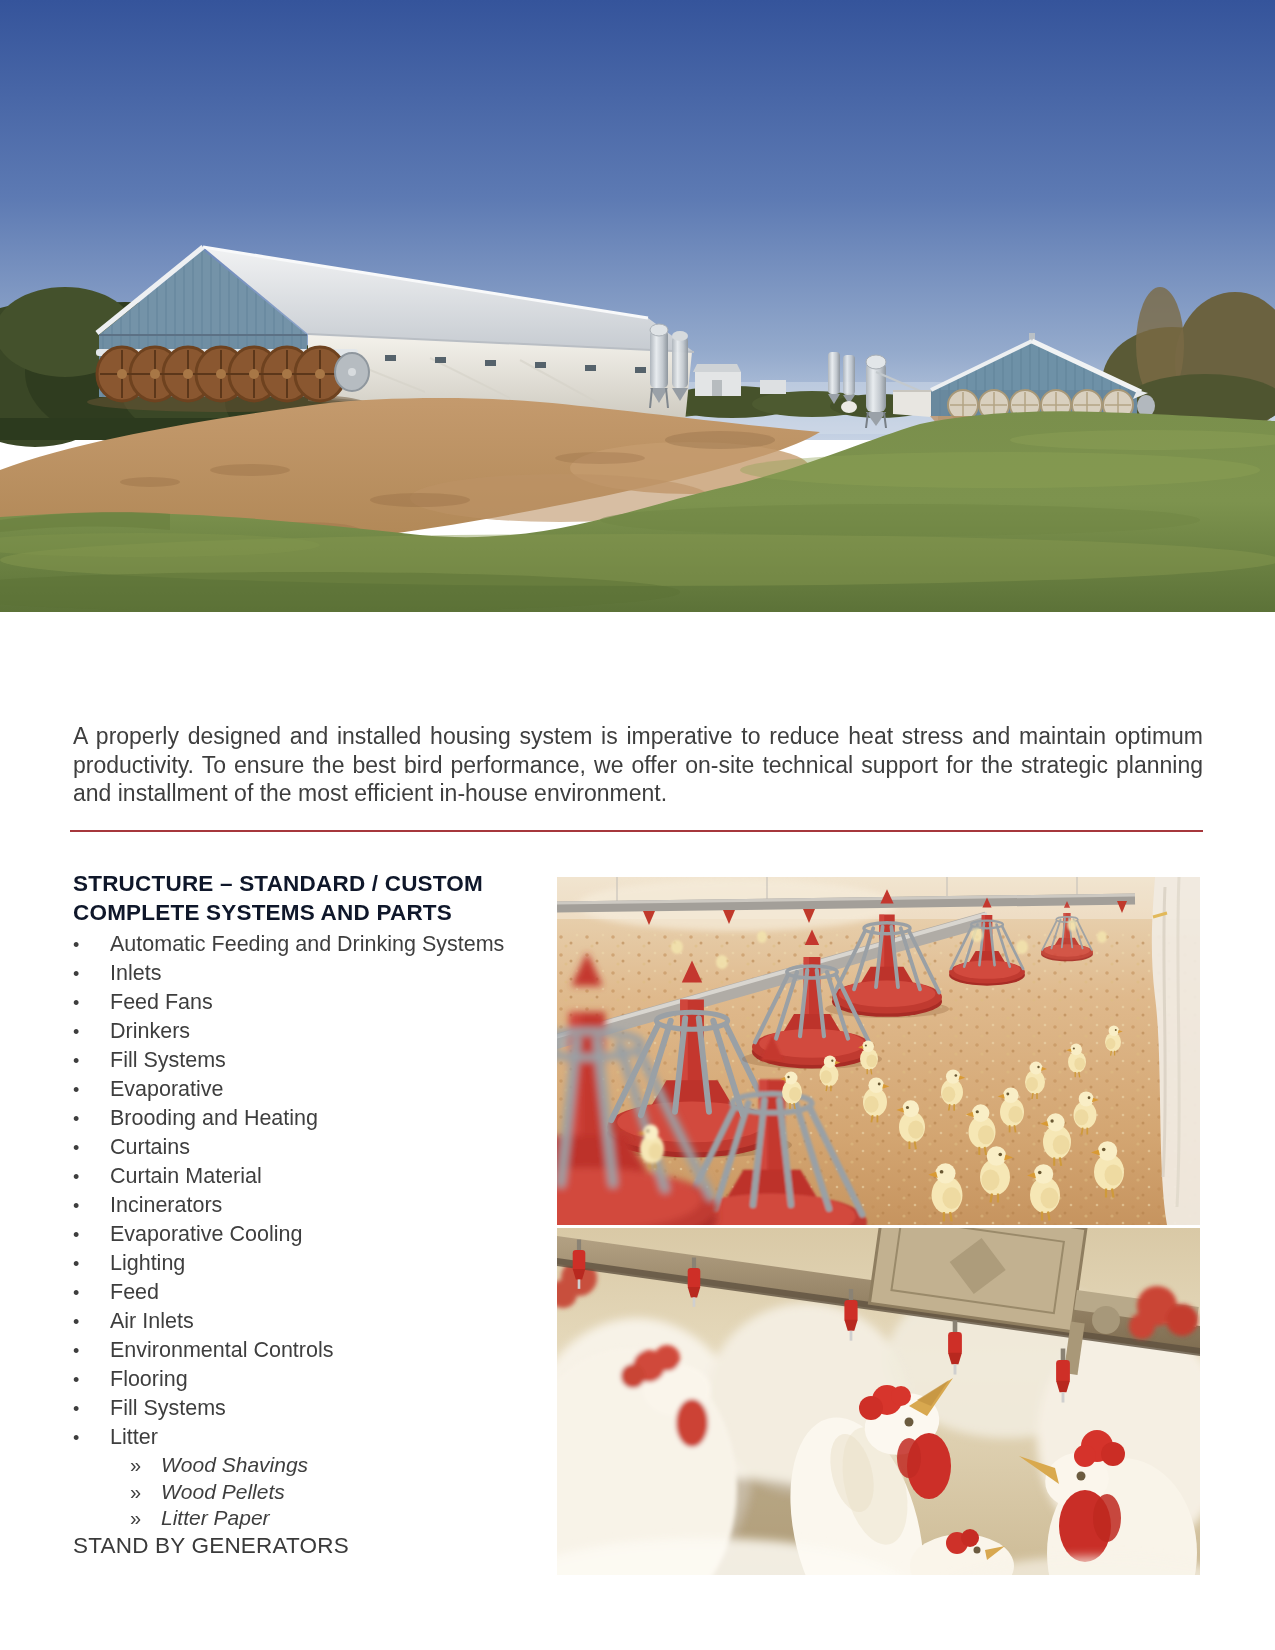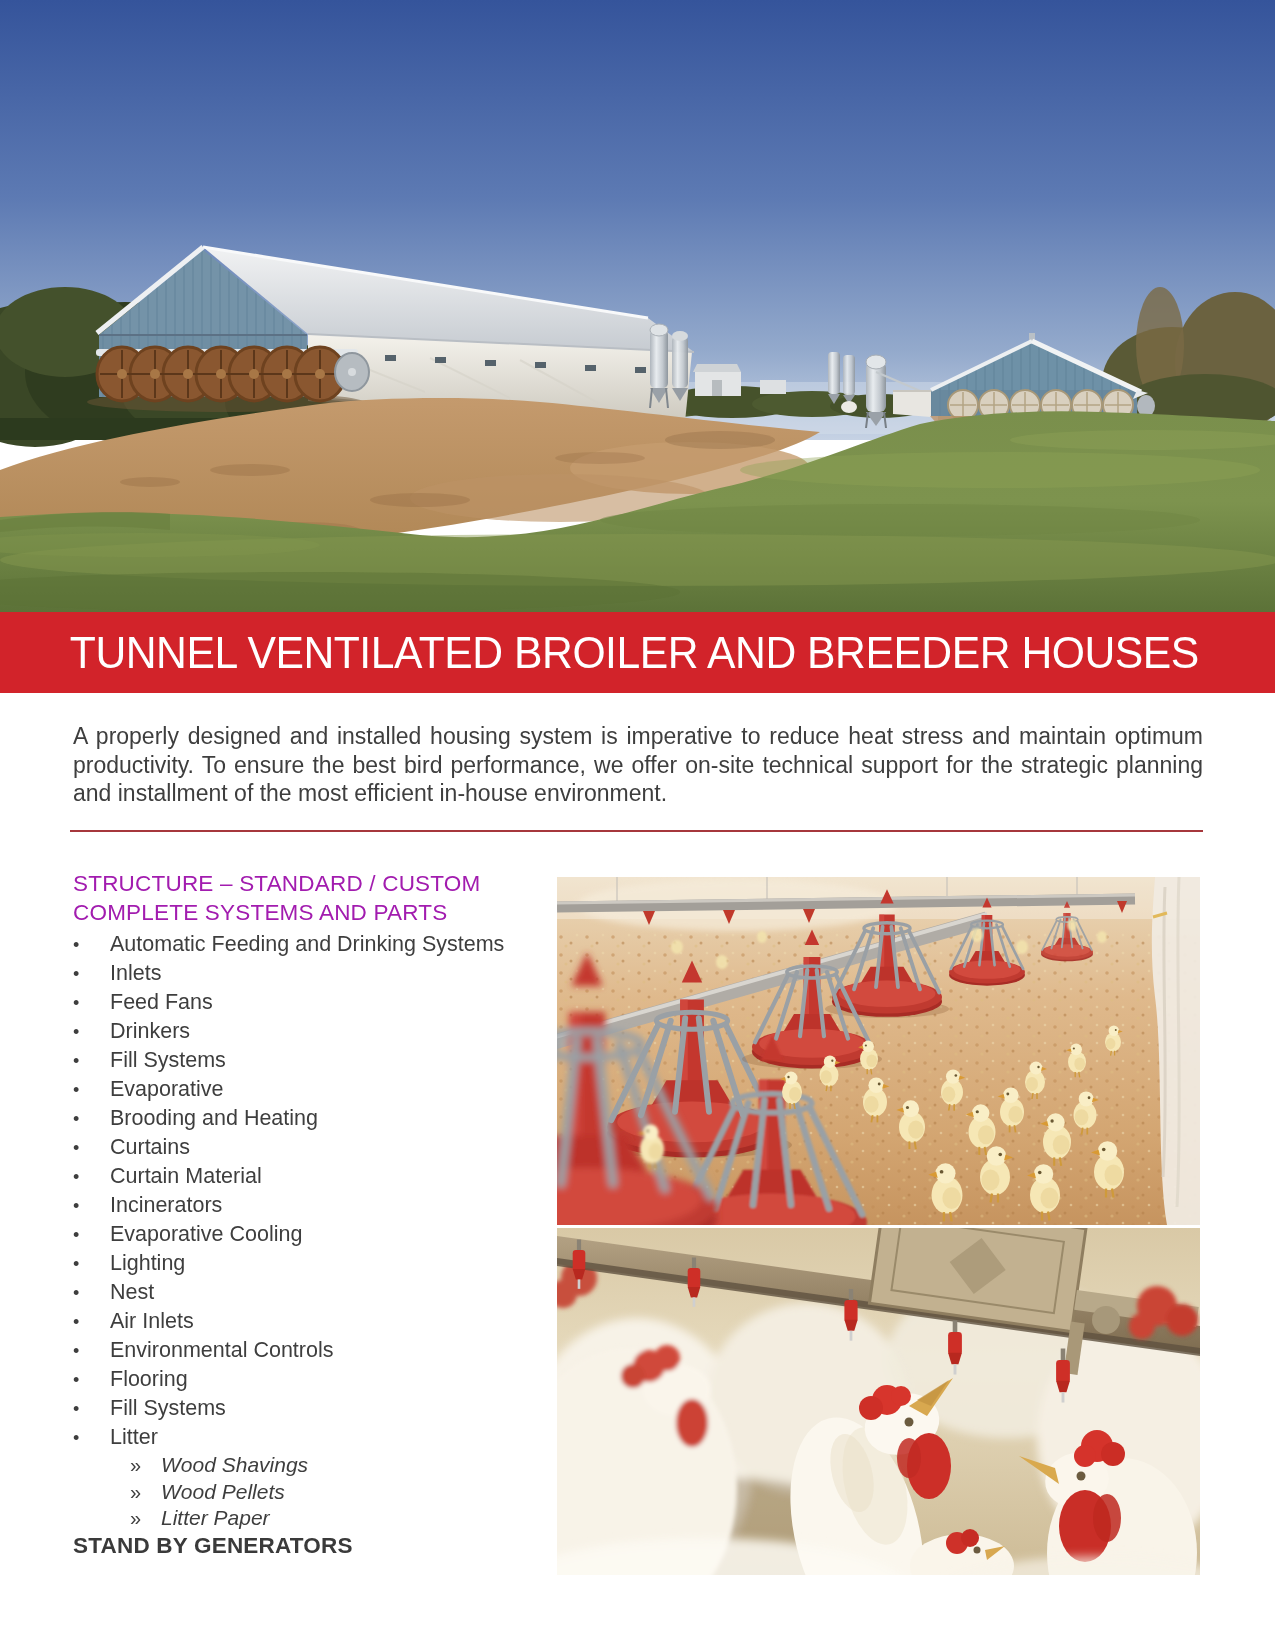--- a/index.html
+++ b/index.html
@@ -20,34 +20,34 @@
   .intro{
     position:absolute;top:699px;left:73px;width:1130px;
     font-size:23px;line-height:28.6px;text-align:justify;color:var(--body-text,#3E3E3E);
   }
   .divider{
     position:absolute;top:830px;left:70px;width:1133px;height:2px;
     background:var(--divider-red,#A6373C);
   }
   .heading{
     position:absolute;top:869px;left:73px;width:470px;
-    font-size:22.5px;font-weight:normal;line-height:29px;color:#a21caf;letter-spacing:0.2px;
+    font-size:22.5px;font-weight:bold;line-height:29px;color:#0f172a;letter-spacing:0.2px;
   }
   ul.parts{
     position:absolute;top:930px;left:73px;width:480px;margin:0;padding:0;list-style:none;
   }
   ul.parts li{height:29px;display:flex;align-items:baseline;font-size:21.5px;line-height:29px;}
   ul.parts li .bullet{width:37px;flex:0 0 37px;font-size:18px;}
   ul.subparts{
     position:absolute;top:1452px;left:130px;width:420px;margin:0;padding:0;list-style:none;
   }
   ul.subparts li{height:26.5px;display:flex;align-items:baseline;font-size:21px;line-height:26.5px;font-style:italic;}
   ul.subparts li .bullet{width:31px;flex:0 0 31px;font-style:normal;font-size:20px;}
   .footer-bold{
-    position:absolute;top:1533px;left:73px;font-size:22.5px;font-weight:bold;color:#3A3A3A;letter-spacing:0.2px;
+    position:absolute;top:1533px;left:73px;font-size:22.5px;font-weight:normal;color:#3A3A3A;letter-spacing:0.2px;
   }
   .photo1{position:absolute;top:877px;left:557px;width:643px;height:348px;}
   .photo2{position:absolute;top:1228px;left:557px;width:643px;height:347px;}
   .photo1 svg,.photo2 svg{display:block;width:100%;height:100%;}
 </style>
 </head>
 <body>
 
 <div class="page">
 
@@ -260,23 +260,20 @@
         <ellipse cx="640" cy="560" rx="640" ry="26" fill="#87994F" opacity="0.45"></ellipse>
         <ellipse cx="300" cy="592" rx="380" ry="20" fill="#5C7136" opacity="0.5"></ellipse>
         <ellipse cx="1000" cy="470" rx="260" ry="18" fill="#8FA254" opacity="0.4"></ellipse>
         <ellipse cx="900" cy="520" rx="300" ry="16" fill="#708644" opacity="0.5"></ellipse>
         <ellipse cx="1150" cy="440" rx="140" ry="10" fill="#93A65A" opacity="0.35"></ellipse>
         <ellipse cx="140" cy="545" rx="180" ry="12" fill="#81954D" opacity="0.4"></ellipse>
       </g>
     </svg>
   </div>
 
-  <div class="banner">
-    <div class="title">TUNNEL VENTILATED BROILER AND BREEDER HOUSES</div>
-  </div>
 
   <p class="intro">A properly designed and installed housing system is imperative to reduce heat stress and maintain optimum productivity. To ensure the best bird performance, we offer on-site technical support for the strategic planning and installment of the most efficient in-house environment.</p>
 
   <div class="divider"></div>
 
   <div class="heading">
     <div>STRUCTURE – STANDARD / CUSTOM</div>
     <div>COMPLETE SYSTEMS AND PARTS</div>
   </div>
 
@@ -337,21 +334,21 @@
         <span class="item-text">Evaporative Cooling</span>
       </li>
 
       <li>
         <span class="bullet">•</span>
         <span class="item-text">Lighting</span>
       </li>
 
       <li>
         <span class="bullet">•</span>
-        <span class="item-text">Nest</span>
+        <span class="item-text">Feed</span>
       </li>
 
       <li>
         <span class="bullet">•</span>
         <span class="item-text">Air Inlets</span>
       </li>
 
       <li>
         <span class="bullet">•</span>
         <span class="item-text">Environmental Controls</span>

